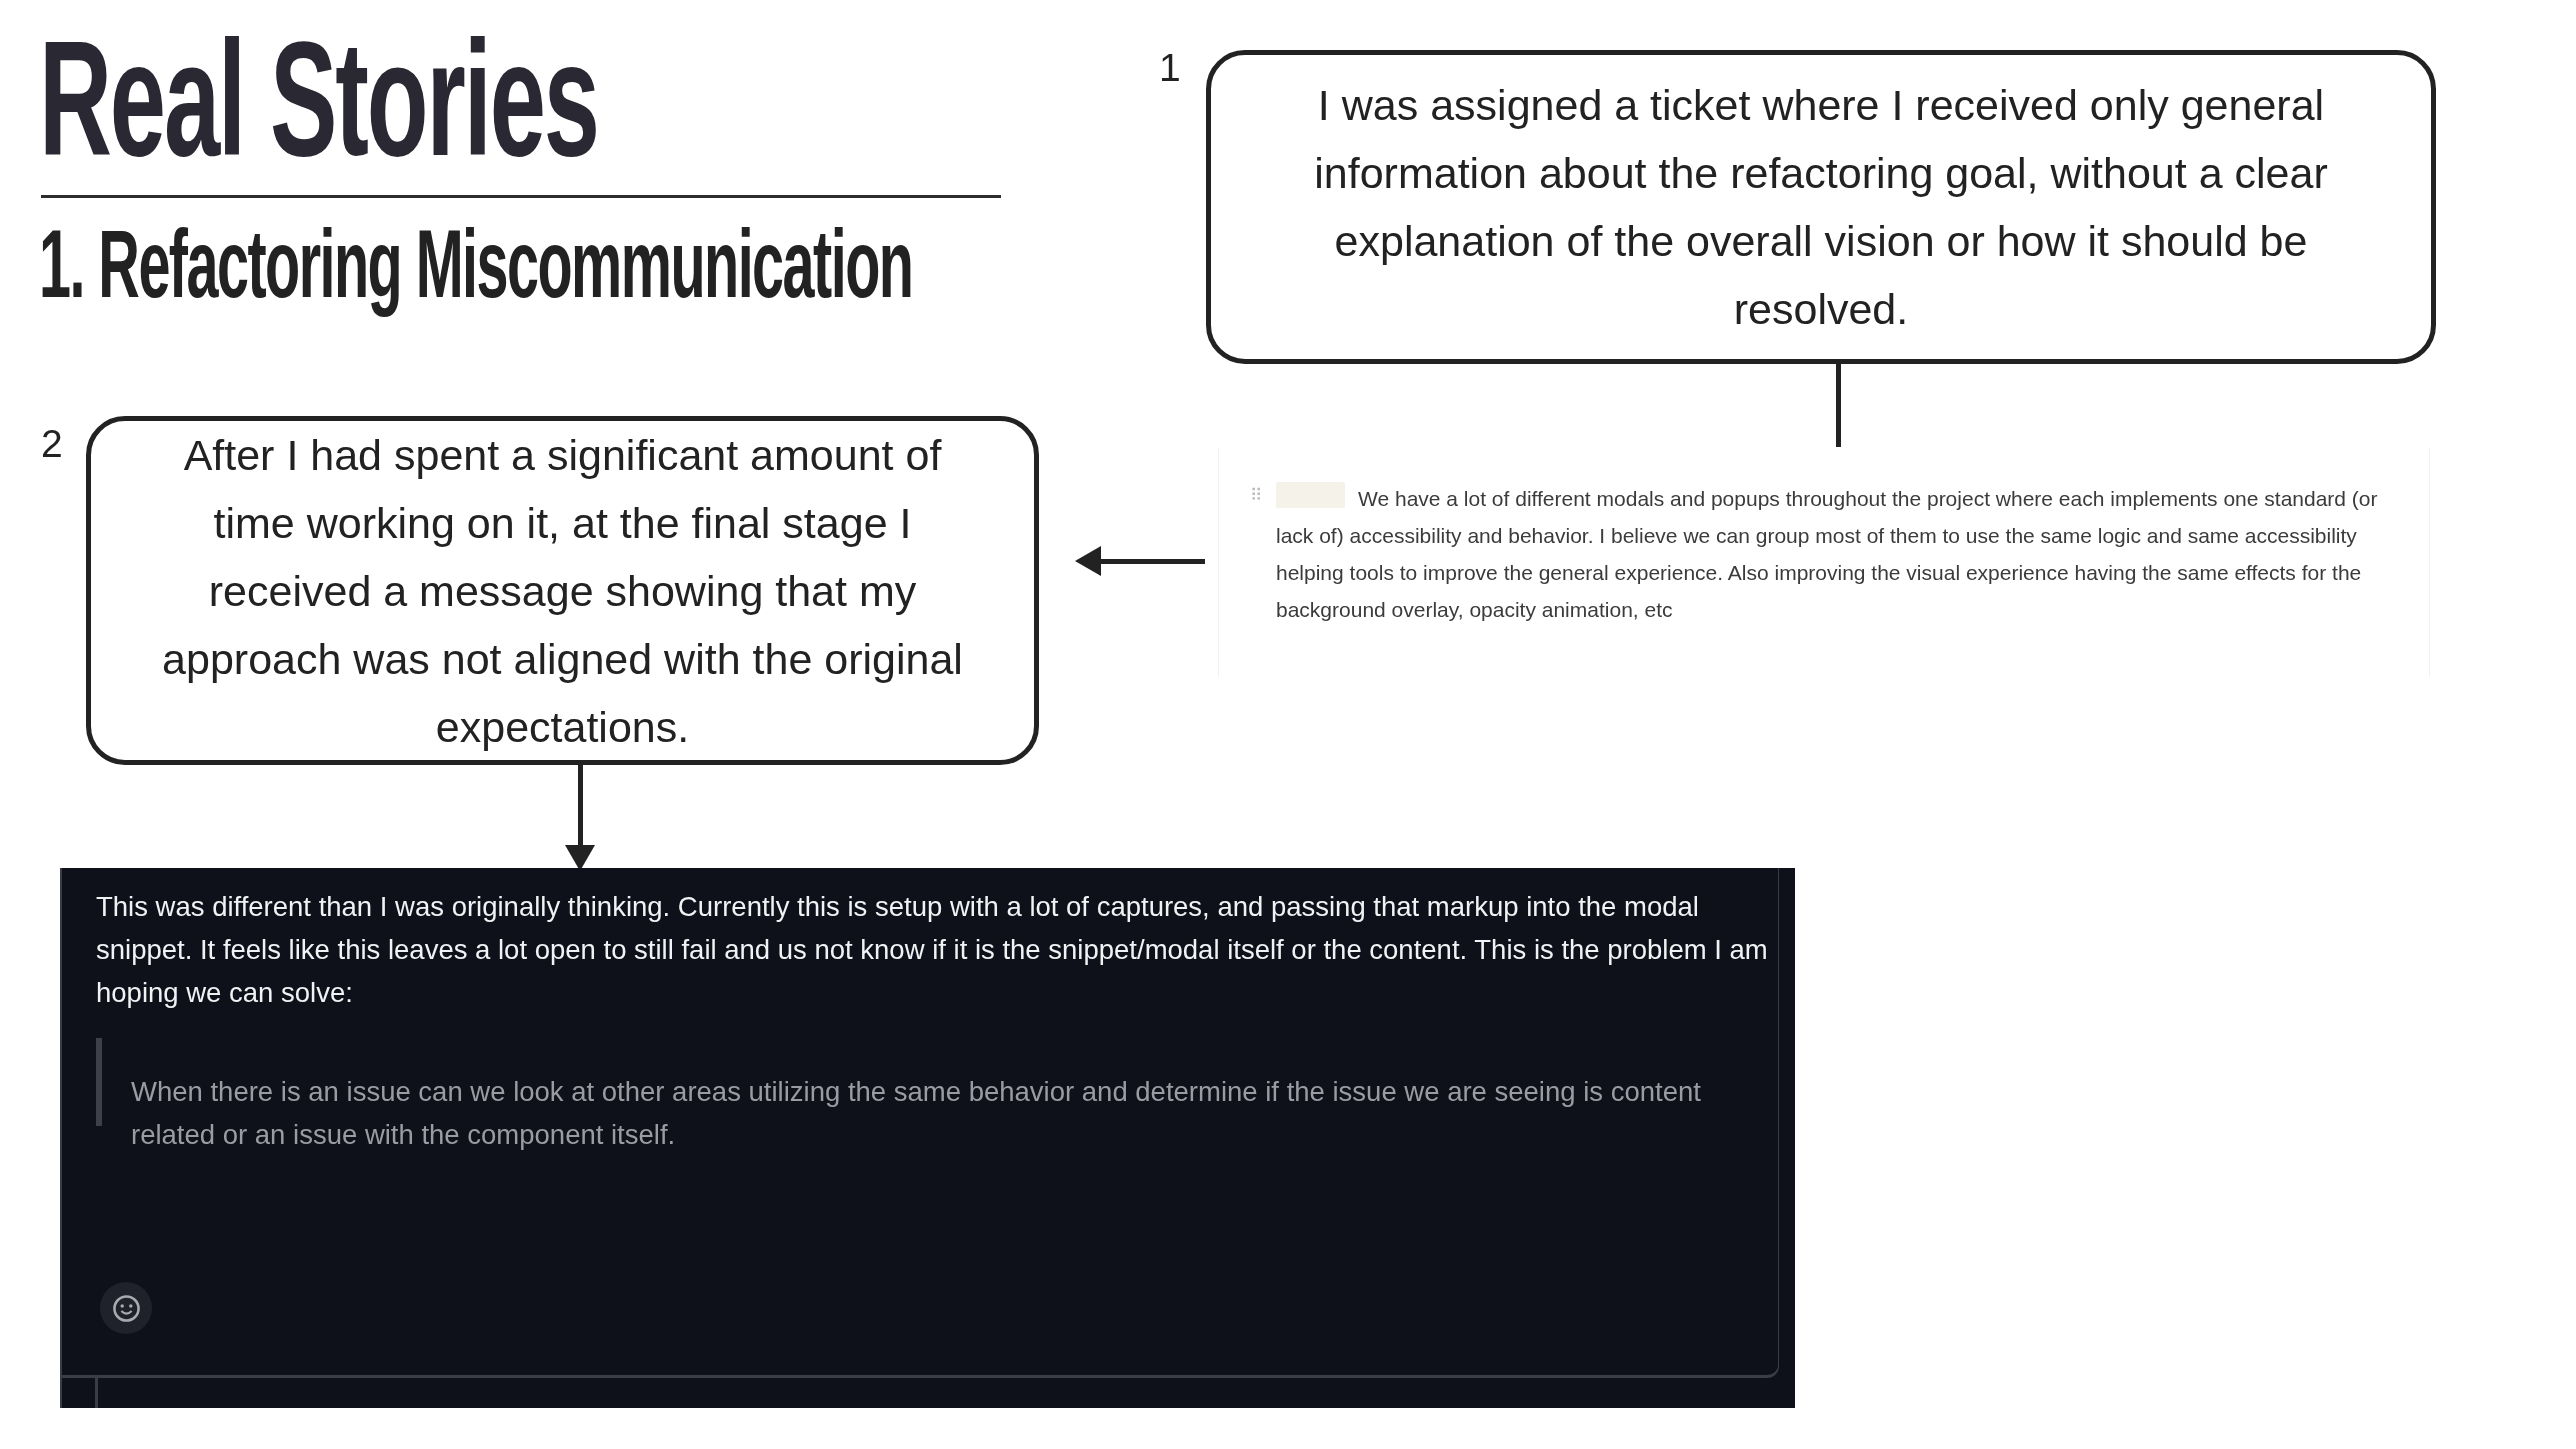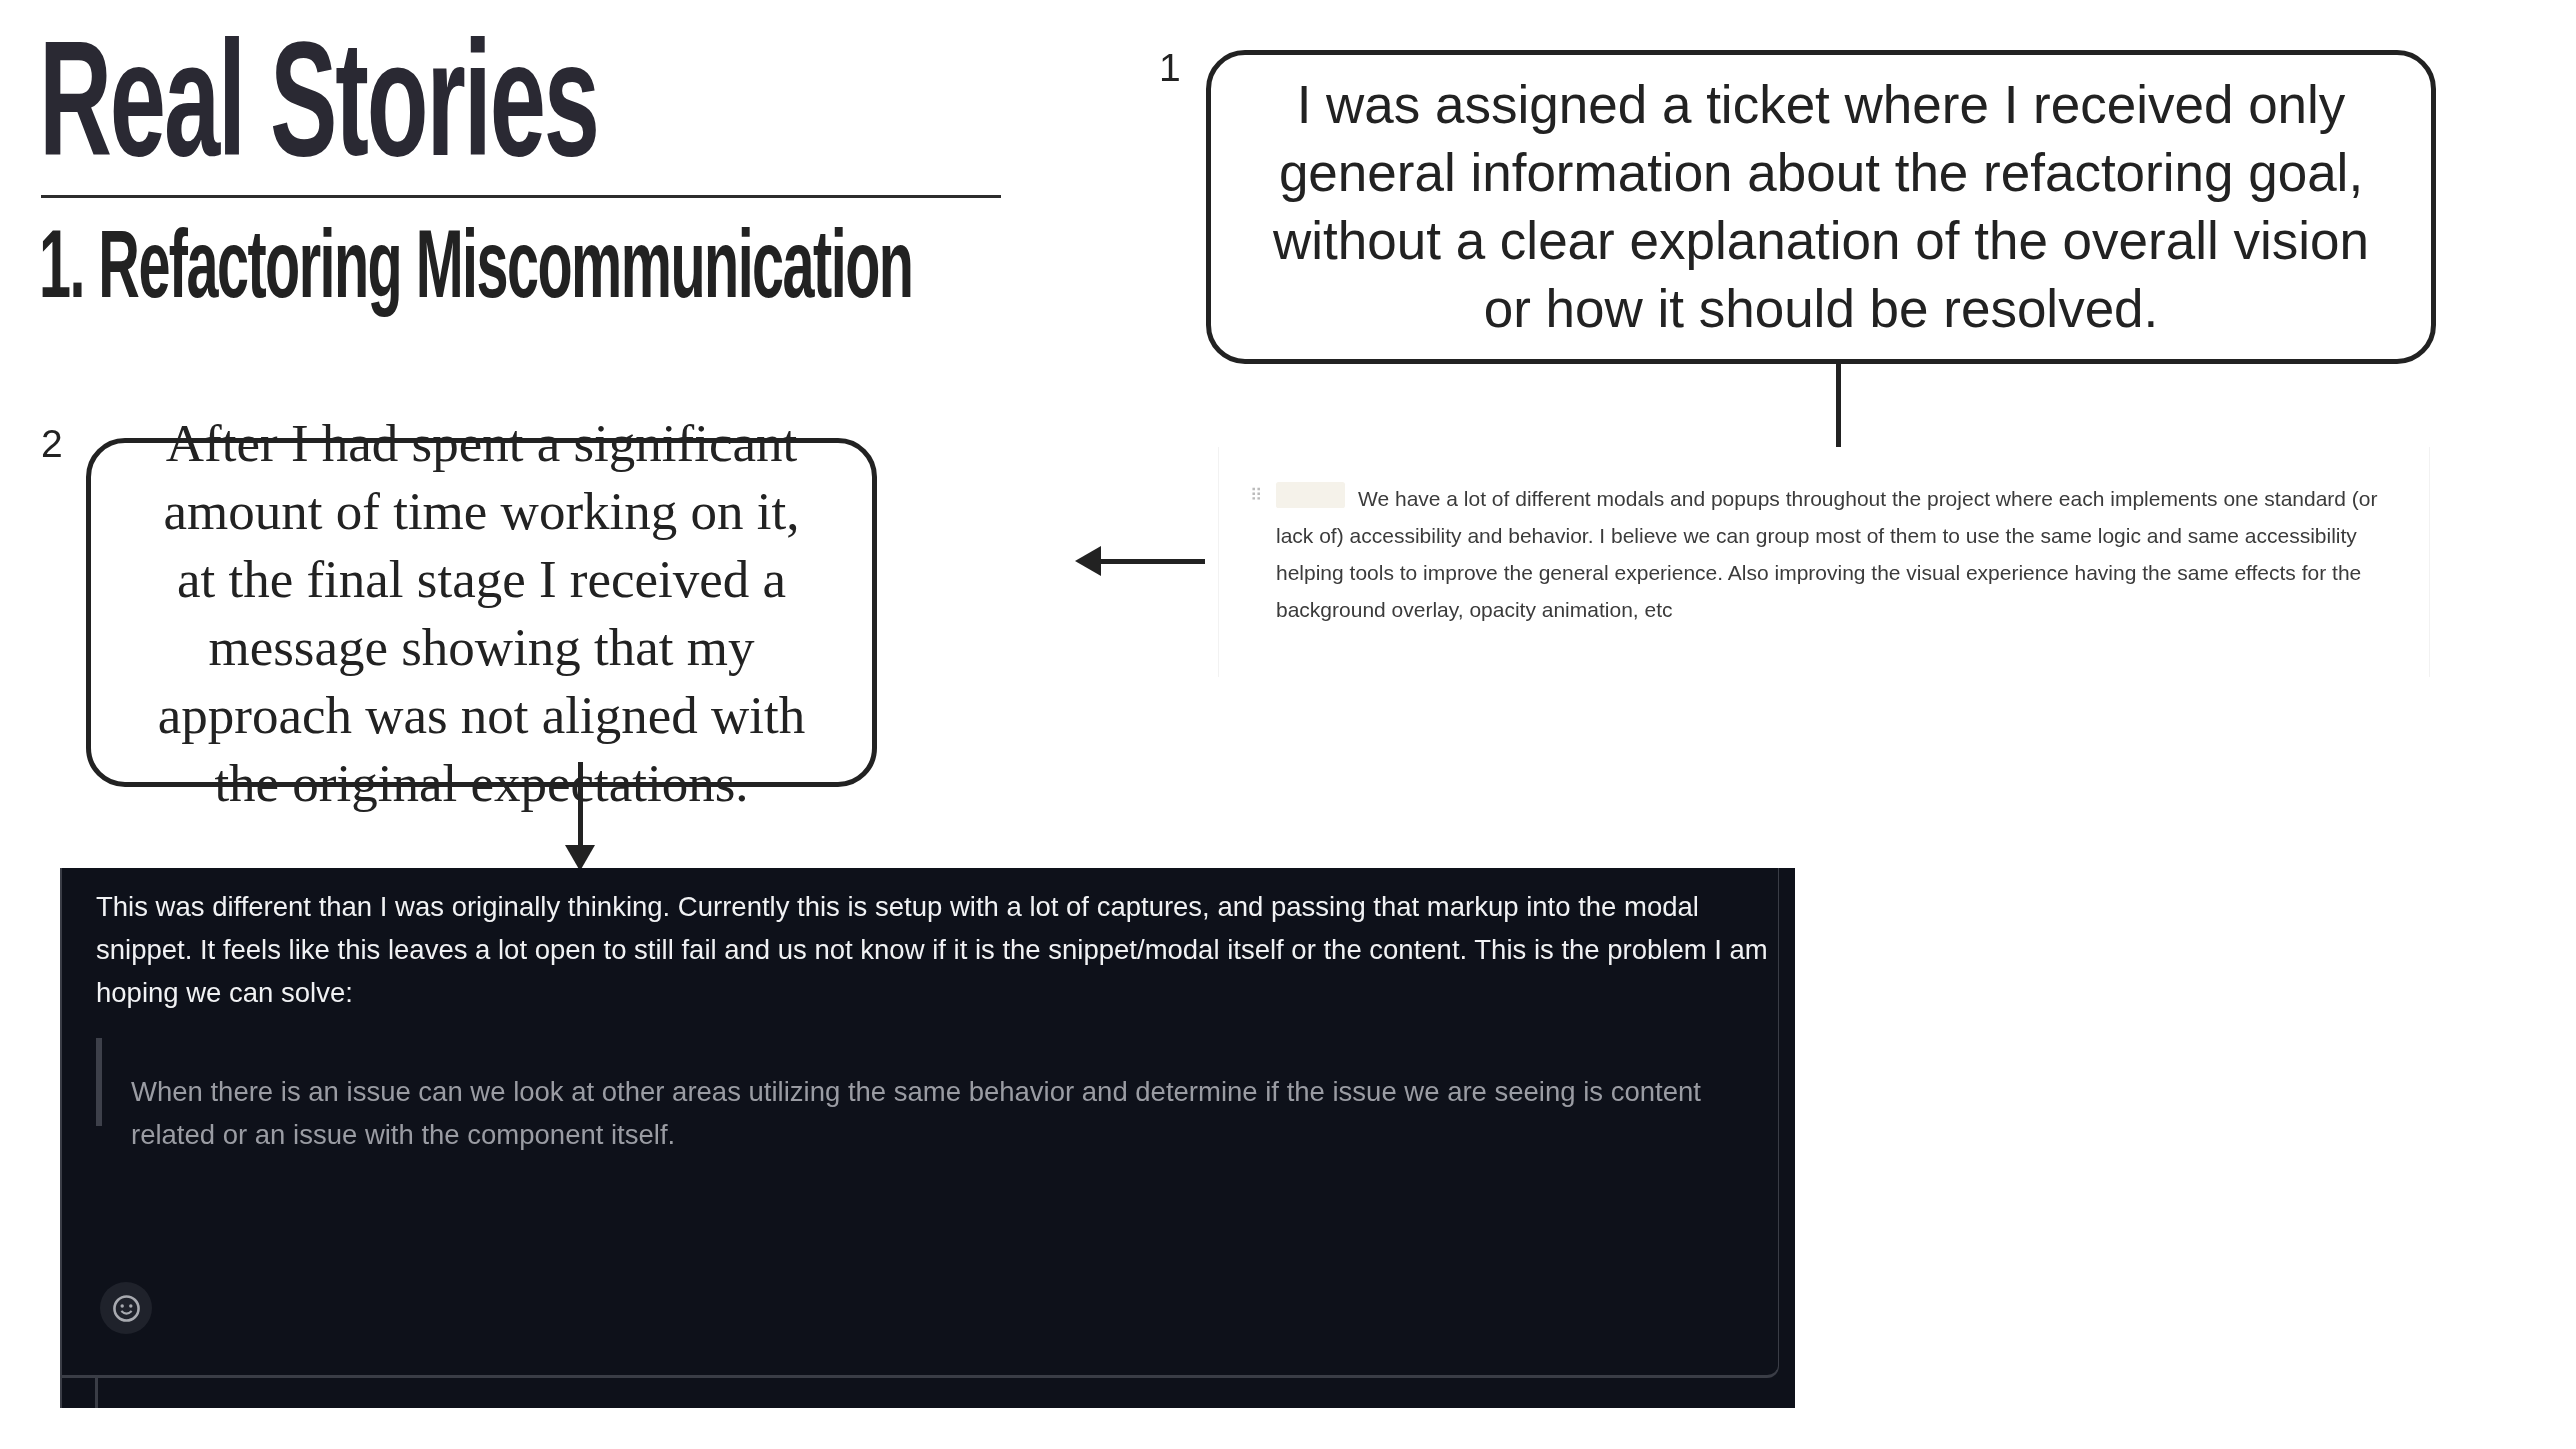--- a/index.html
+++ b/index.html
@@ -22,24 +22,24 @@
       white-space: nowrap;
     }
 
     .step-num { font-size: 39px; color: #222; line-height: 39px; }
     .num1 { left: 1159px; top: 48px; }
     .num2 { left: 41px; top: 424px; }
 
     .callout {
       border: 5.2px solid #222; border-radius: 39px; background: #fff; box-sizing: border-box;
       display: flex; align-items: center; justify-content: flex-end; text-align: center;
-      font-size: 53px; line-height: 68px; color: #222; padding: 0 52px;
+      font-size: 43px; line-height: 68px; color: #222; padding: 0 52px;
     }
     .callout1 { left: 1206px; top: 50px; width: 1230px; height: 314px; }
-    .callout2 { left: 86px; top: 438px; width: 791px; height: 349px; font-family: Liberation Serif, serif; }
+    .callout2 { left: 86px; top: 416px; width: 953px; height: 349px; }
 
     .arrow-v { width: 5.2px; background: #222; }
     .arrow-h { height: 5.2px; background: #222; }
     .head-down { width: 0; height: 0; border-left: 15.5px solid transparent; border-right: 15.5px solid transparent; border-top: 26px solid #222; }
     .head-left { width: 0; height: 0; border-top: 15.5px solid transparent; border-bottom: 15.5px solid transparent; border-right: 26px solid #222; }
 
     .ticket {
       left: 1218px; top: 447px; width: 1212px; height: 230px; background: #fff;
       border-left: 1.7px solid #f2f2f2; border-right: 1.7px solid #f2f2f2; box-sizing: border-box;
     }

